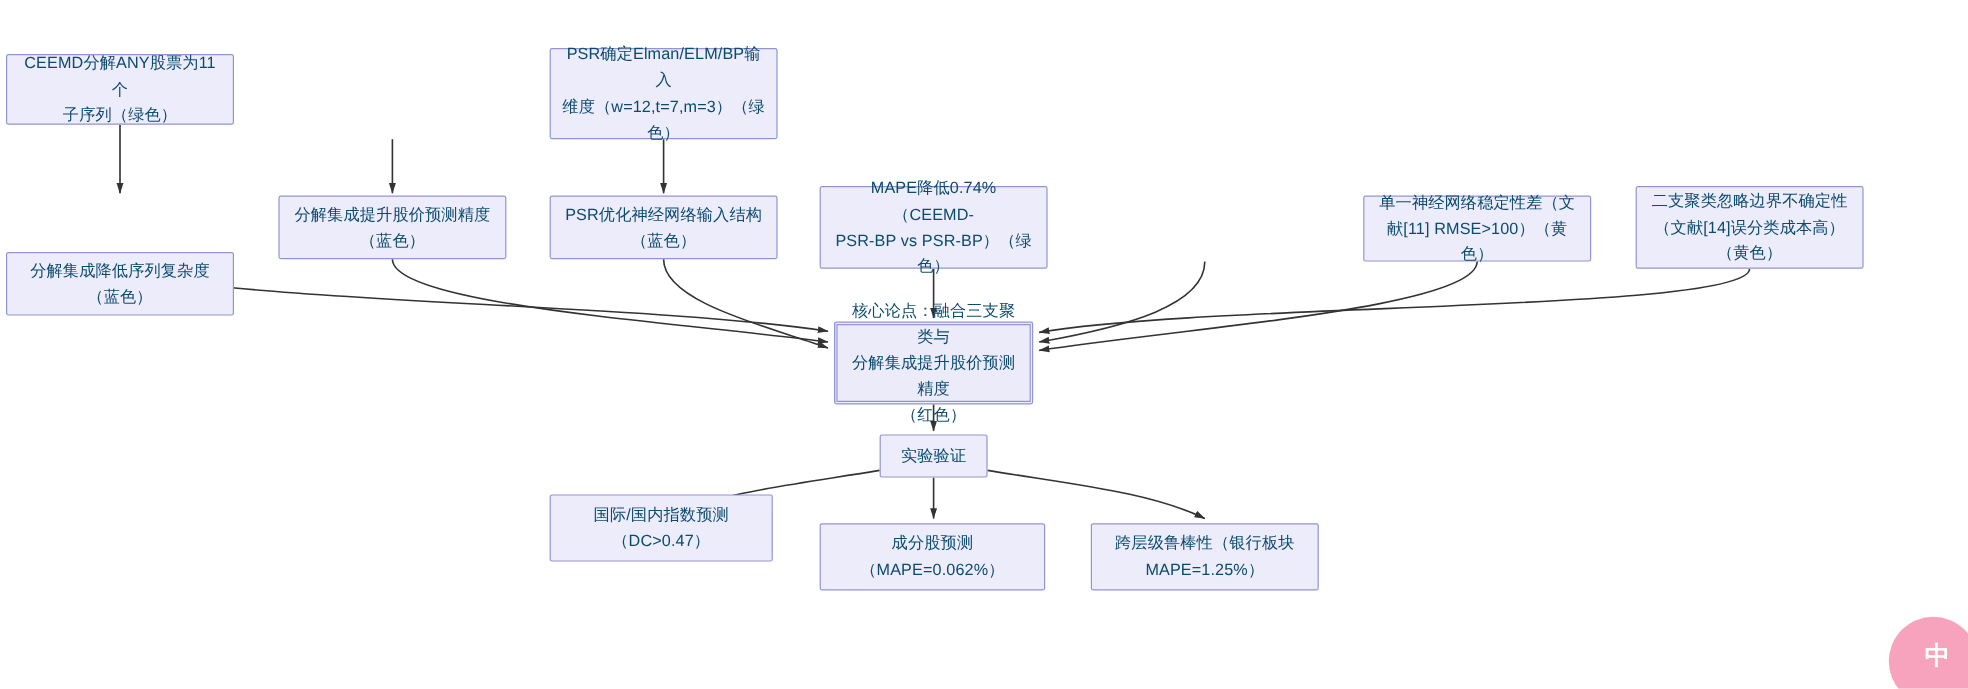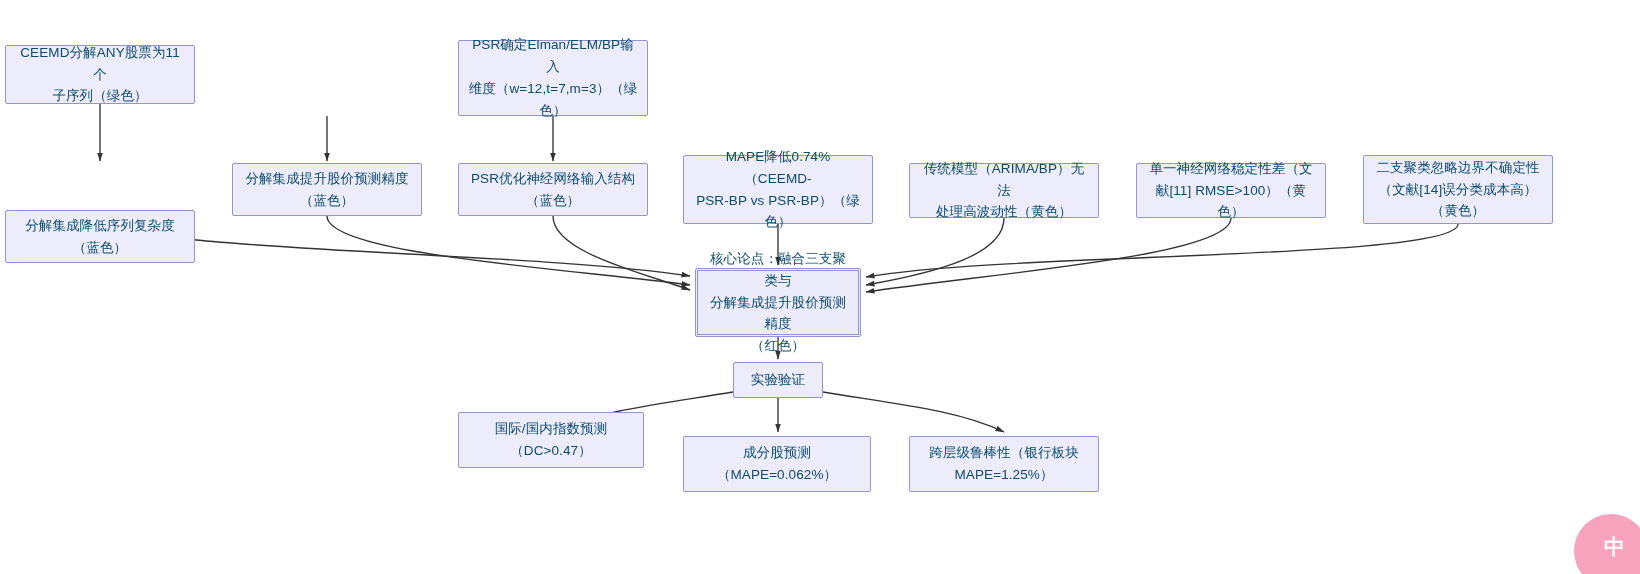--- a/index.html
+++ b/index.html
@@ -137,24 +137,20 @@
     <span class="node-label">PSR优化神经网络输入结构
 （蓝色）</span>
   </div>
 
   <div class="node" style="left:683px; top:155px; width:190px; height:69px;">
     <span class="node-label">MAPE降低0.74%（CEEMD-
 PSR-BP vs PSR-BP）（绿
 色）</span>
   </div>
 
-  <div class="node" style="left:909px; top:163px; width:190px; height:55px;">
-    <span class="node-label">传统模型（ARIMA/BP）无法
-处理高波动性（黄色）</span>
-  </div>
 
   <div class="node" style="left:1136px; top:163px; width:190px; height:55px;">
     <span class="node-label">单一神经网络稳定性差（文
 献[11] RMSE&gt;100）（黄色）</span>
   </div>
 
   <div class="node" style="left:1363px; top:155px; width:190px; height:69px;">
     <span class="node-label">二支聚类忽略边界不确定性
 （文献[14]误分类成本高）
 （黄色）</span>

